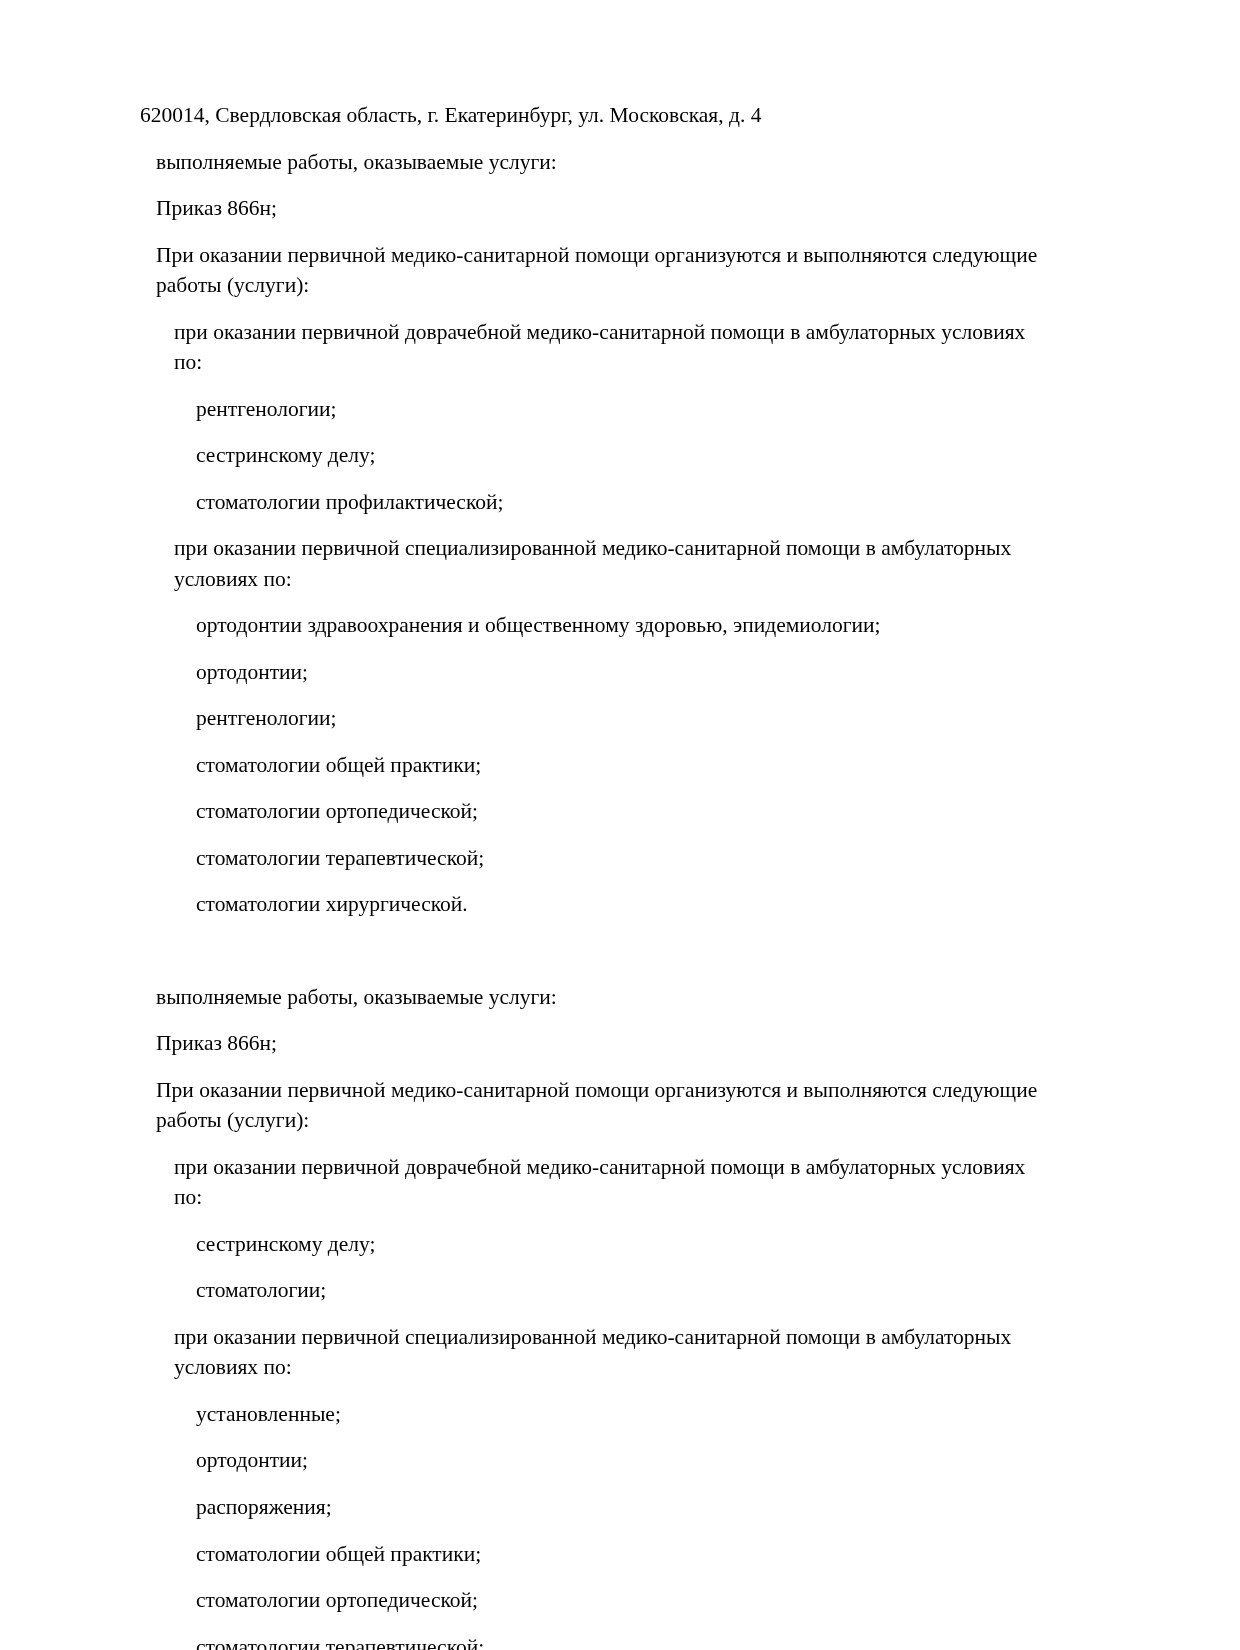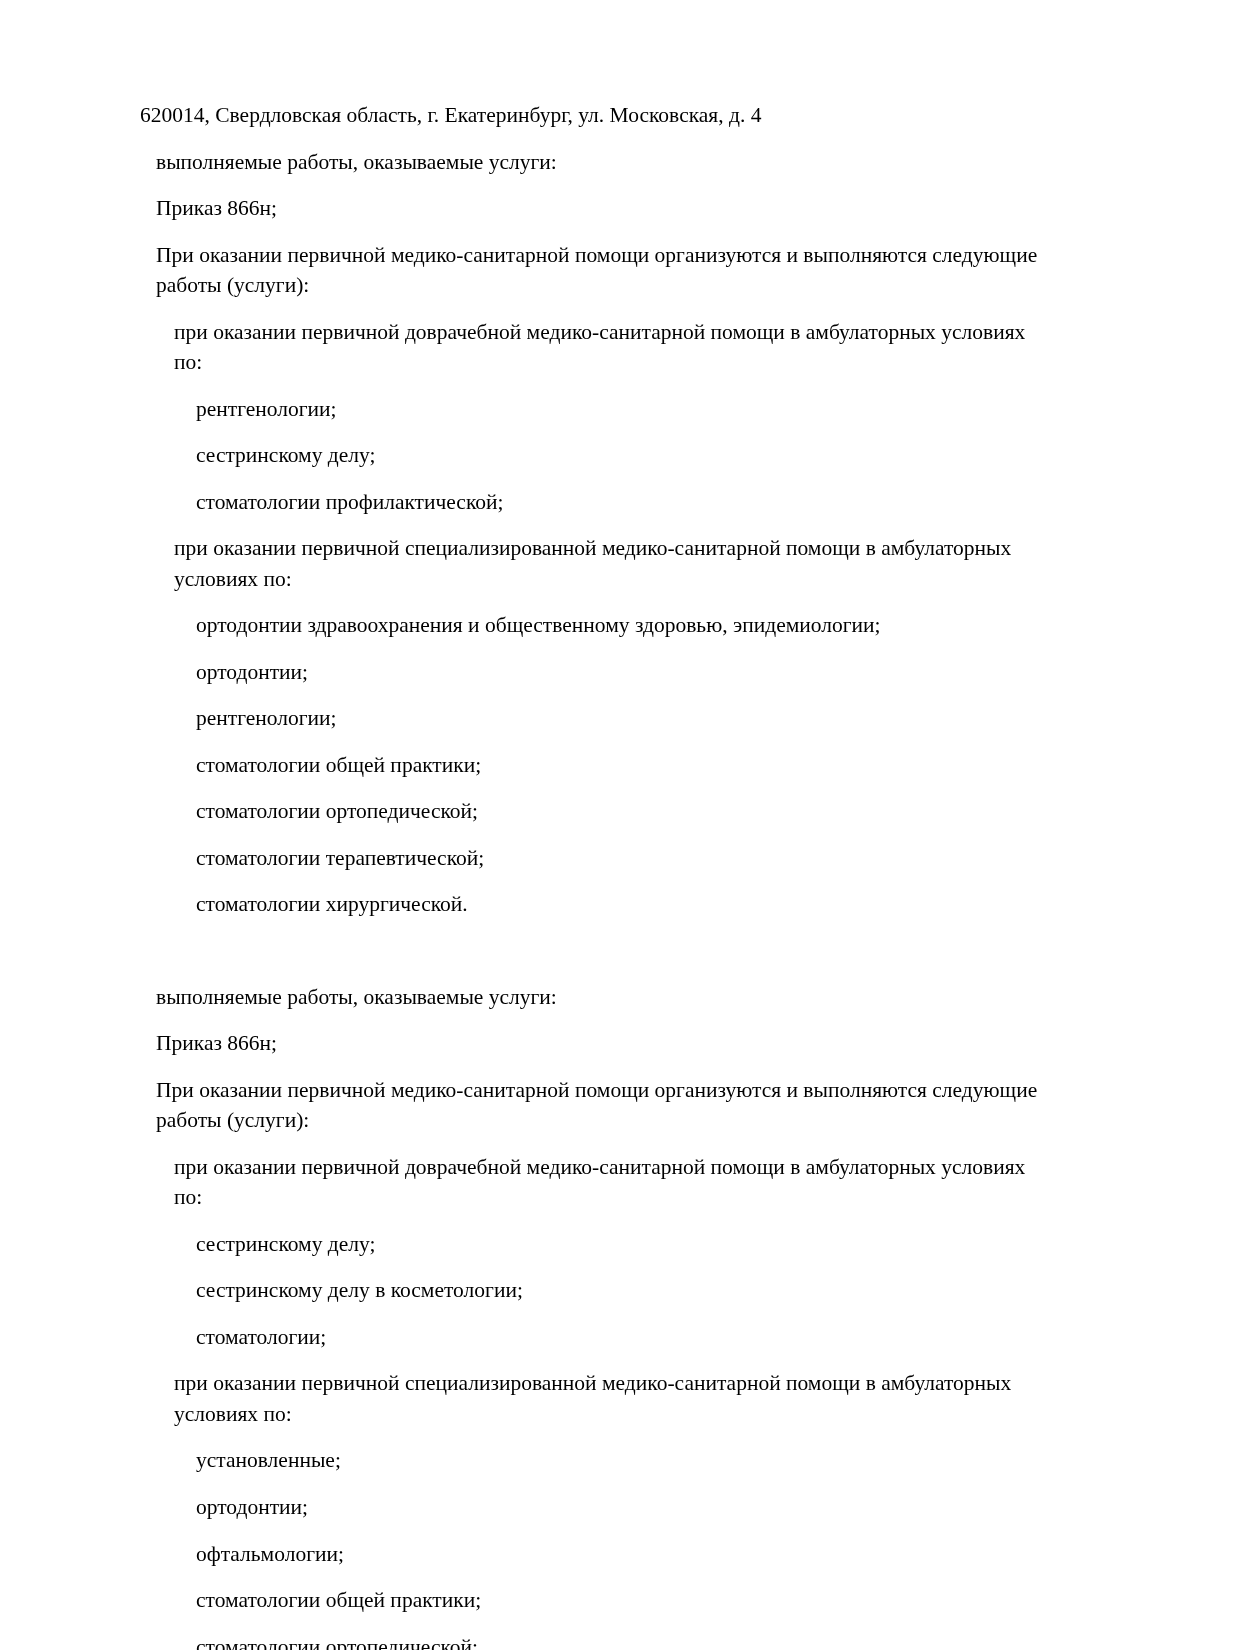--- a/index.html
+++ b/index.html
@@ -71,26 +71,25 @@
     </div>
 
     <div class="block-gap"></div>
 
     <div>
       <p class="para">выполняемые работы, оказываемые услуги:</p>
       <p class="para">Приказ 866н;</p>
       <p class="para">При оказании первичной медико-санитарной помощи организуются и выполняются следующие работы (услуги):</p>
       <p class="para indent-1">при оказании первичной доврачебной медико-санитарной помощи в амбулаторных условиях по:</p>
       <p class="para indent-2">сестринскому делу;</p>
-      <p class="para indent-2">сестринскому делу в косметологии;</p>
       <p class="para indent-2">стоматологии;</p>
       <p class="para indent-1">при оказании первичной специализированной медико-санитарной помощи в амбулаторных условиях по:</p>
       <p class="para indent-2">установленные;</p>
       <p class="para indent-2">ортодонтии;</p>
-      <p class="para indent-2">офтальмологии;</p>
+      <p class="para indent-2">распоряжения;</p>
       <p class="para indent-2">стоматологии общей практики;</p>
       <p class="para indent-2">стоматологии ортопедической;</p>
       <p class="para indent-2">стоматологии терапевтической;</p>
       <p class="para indent-2">стоматологии хирургической.</p>
     </div>
 
     <div class="section-gap"></div>
 
 
     <div class="section-gap"></div>

